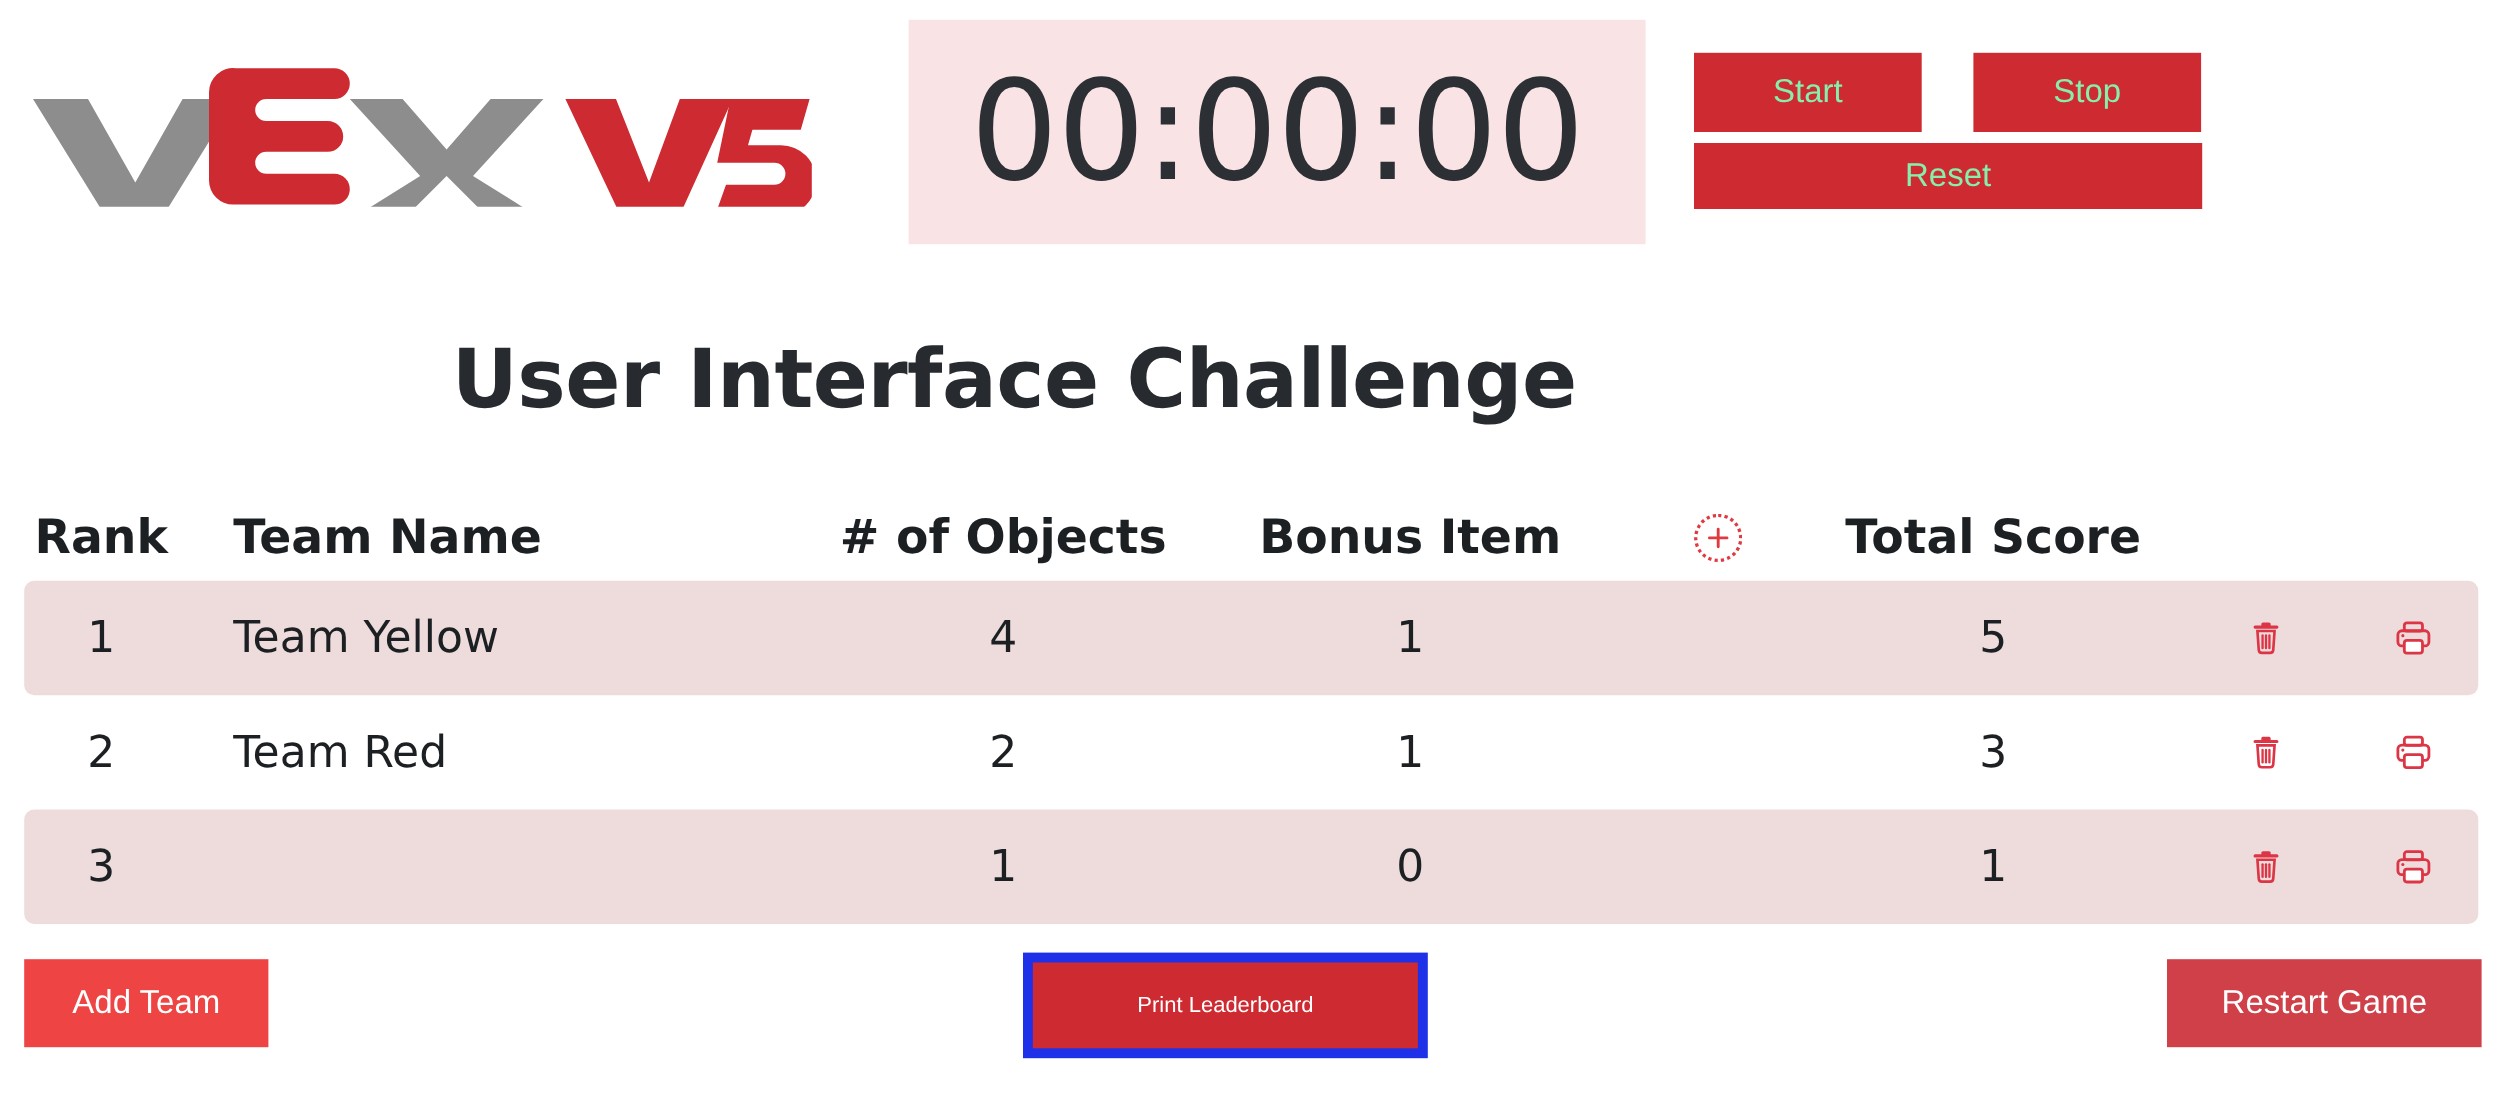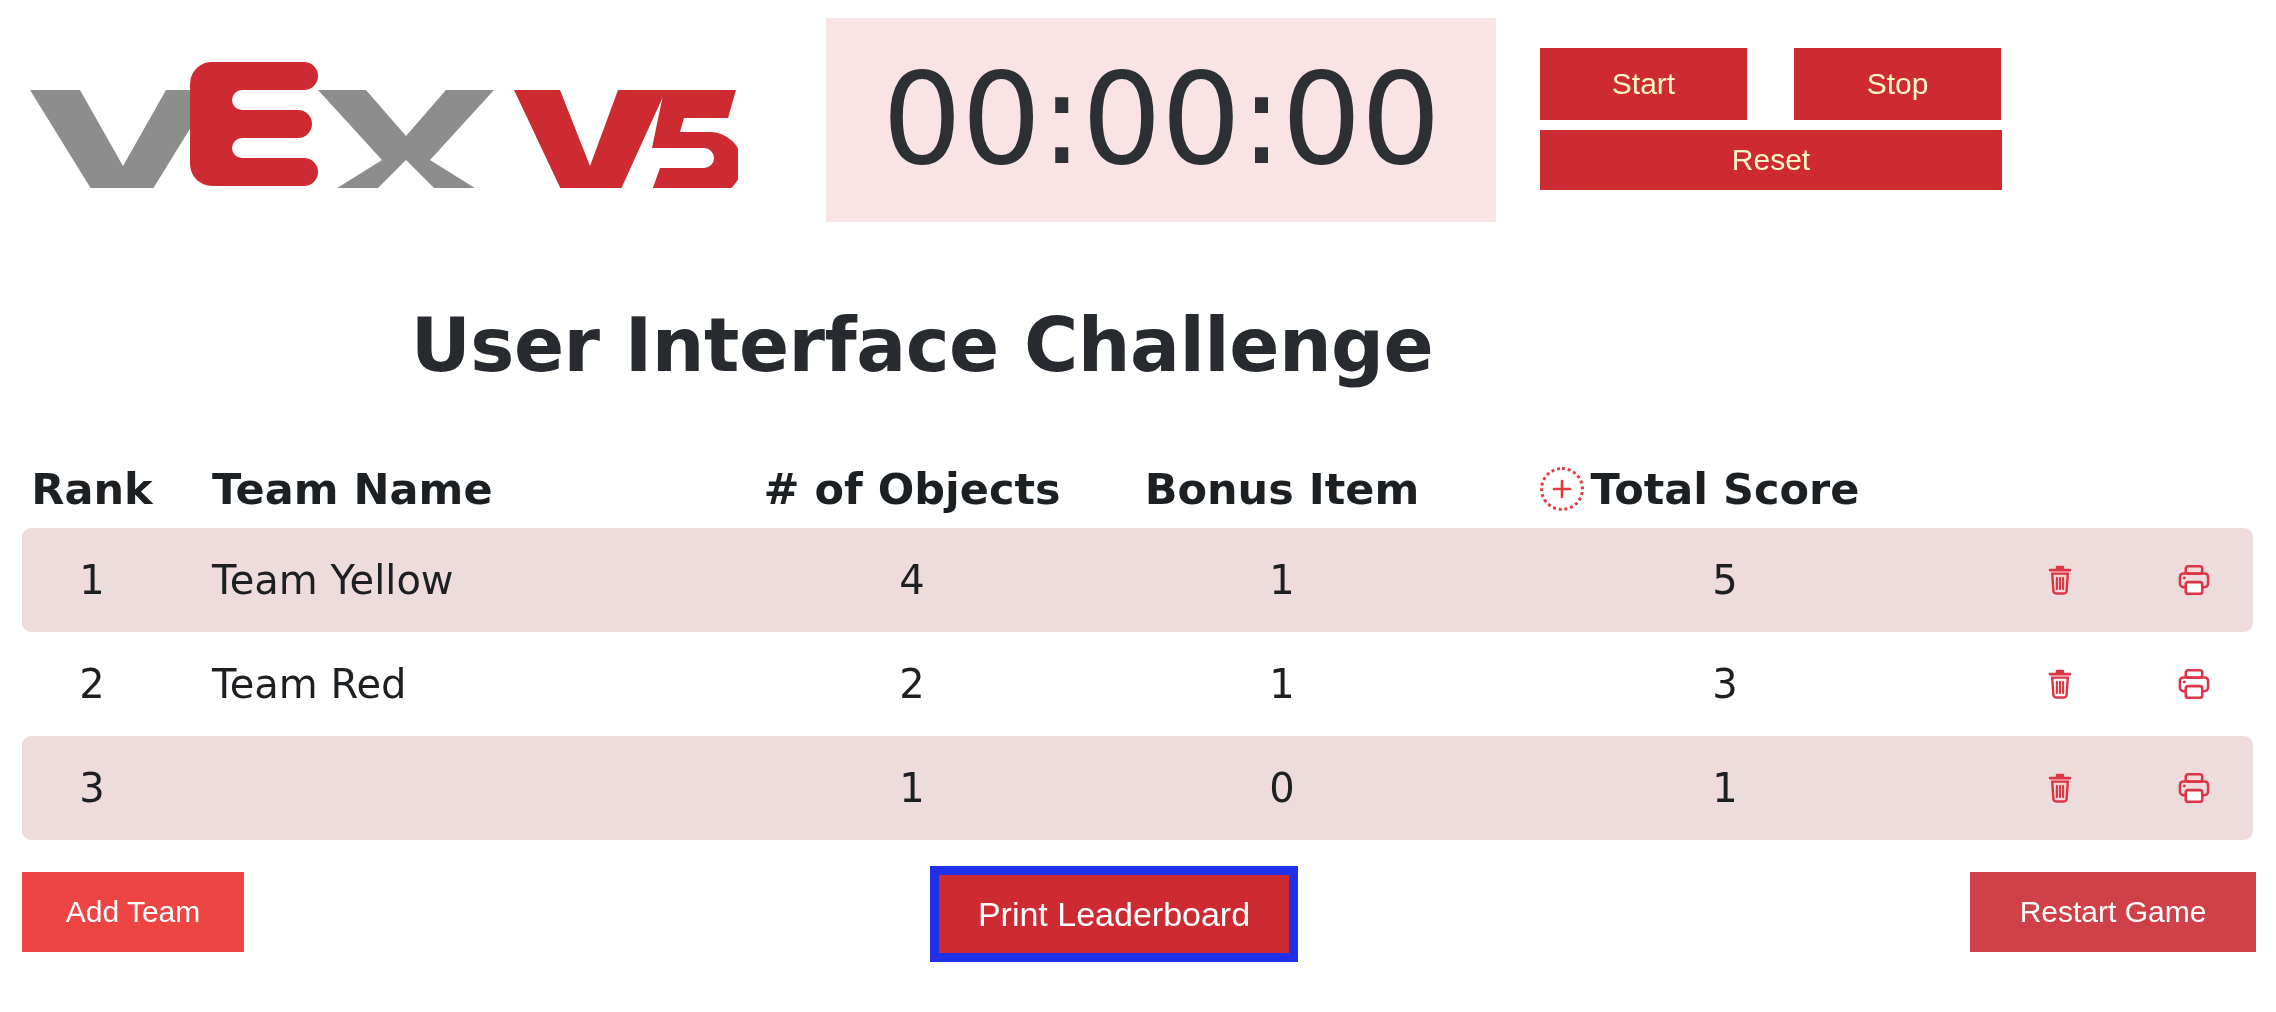--- a/index.html
+++ b/index.html
@@ -32,21 +32,21 @@
     color:#2c3034;
     letter-spacing:-1px;
     line-height:1;
   }
 
   .timer-ctrls { position:absolute; left:1540px; top:48px; width:462px; }
   .ctrl-row { display:flex; gap:47px; }
   .btn {
     border:0; cursor:pointer;
     font-family:"Liberation Sans", sans-serif;
-    color:#fef9c3;
+    color:#86efac;
     background:#cd2b31;
     font-size:30px;
     line-height:1;
     padding:0;
   }
   .btn-start, .btn-stop { width:207px; height:72px; }
   .btn-reset { width:462px; height:60px; margin-top:10px; }
 
   
   .page-title {
@@ -77,21 +77,21 @@
     color:#1d2023;
     font-size:40px;
   }
   .trow.head .cell { font-weight:700; font-size:43px; color:#1d2023; }
 
   .c-rank      { left:0px;    width:140px; justify-content:center; }
   .c-team      { left:190px;  width:560px; justify-content:flex-start; }
   .c-objects   { left:740px;  width:300px; justify-content:center; }
   .c-bonus     { left:1110px; width:300px; justify-content:center; }
   .c-plus      { left:1500px; width:80px;  justify-content:center; }
-  .c-total     { left:1553px; width:300px; justify-content:center; }
+  .c-total     { left:1640px; width:300px; justify-content:center; }
   .c-actions   { left:1990px; width:230px; justify-content:space-between; padding:0 22px; }
 
   .add-col-icon {
     width:44px; height:44px; border-radius:50%;
     border:3px dotted #e03a3f;
     display:flex; align-items:center; justify-content:center;
     cursor:pointer; background:transparent;
   }
   .add-col-icon svg { display:block; }
 
@@ -114,21 +114,21 @@
 
   .print-wrap {
     position:absolute; left:930px; top:-6px;
     padding:9px;
     background:#1f31e8;
   }
   .btn-print {
     display:block;
     width:350px; height:78px;
     background:#cd2b31; color:#fff; border:0; cursor:pointer;
-    font-size:34px; font-family:"Liberation Sans", sans-serif;
+    font-size:20px; font-family:"Liberation Sans", sans-serif;
   }
 
   .btn-restart {
     position:absolute; left:1970px; top:0;
     width:286px; height:80px;
     background:#cf4048; color:#fff; border:0; cursor:pointer;
     font-size:30px; font-family:"Liberation Sans", sans-serif;
   }
 </style>
 </head>

